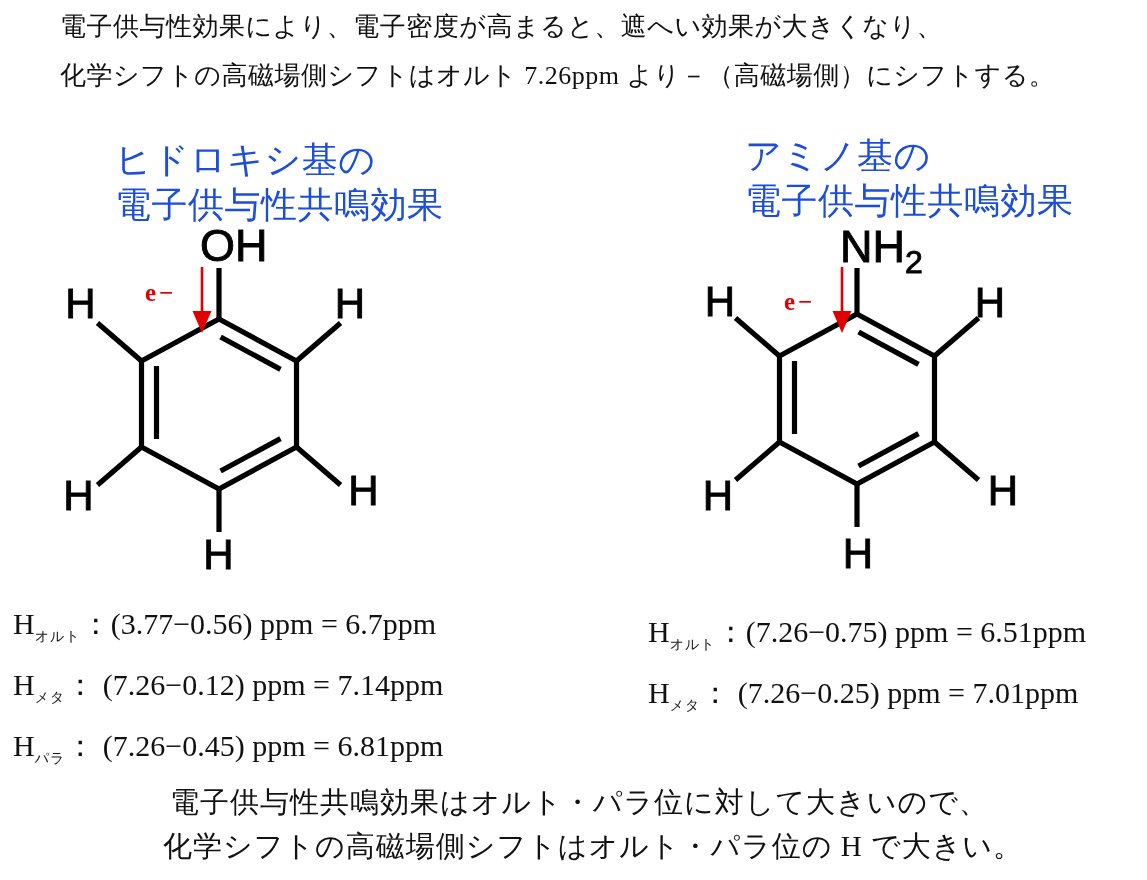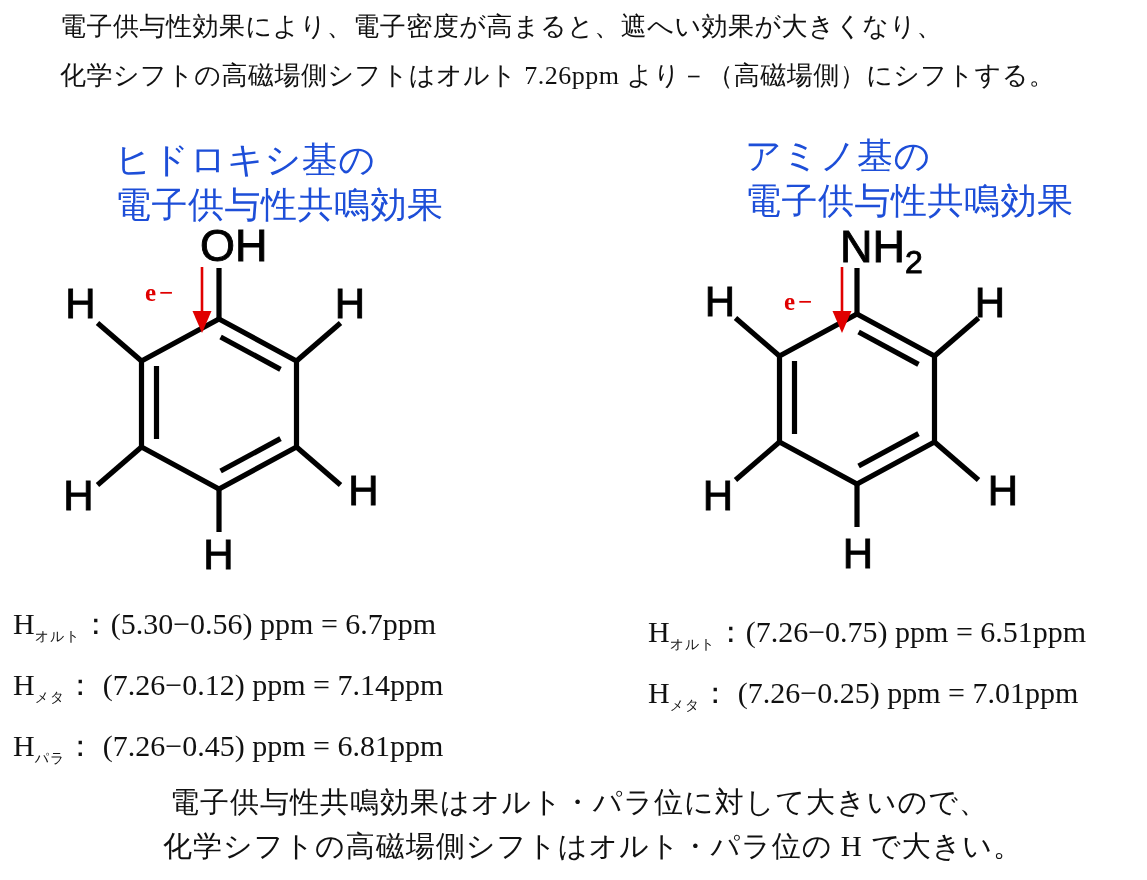--- a/index.html
+++ b/index.html
@@ -102,21 +102,21 @@
   <text x="188" y="348" font-size="42" text-anchor="middle">H</text>
 
   <text class="eminus" x="114" y="90" font-size="25">e−</text>
   <g>
     <line class="red" x1="172" y1="47" x2="172" y2="94"></line>
     <path d="M172 113 L162.5 91 L181.5 91 Z" fill="#e00000"></path>
   </g>
 </svg>
 
 <div class="abs shift-list" style="left:13px; top:600px;">
-  <div class="shift-line"><span class="atom">H</span><span class="pos">オルト</span><span>：(5.30−0.56) ppm = 6.7ppm</span></div>
+  <div class="shift-line"><span class="atom">H</span><span class="pos">オルト</span><span>：(3.77−0.56) ppm = 6.7ppm</span></div>
   <div class="shift-line"><span class="atom">H</span><span class="pos">メタ</span><span>： (7.26−0.12) ppm = 7.14ppm</span></div>
   <div class="shift-line"><span class="atom">H</span><span class="pos">パラ</span><span>： (7.26−0.45) ppm = 6.81ppm</span></div>
 </div>
 
 <div class="abs shift-list" style="left:648px; top:608px;">
   <div class="shift-line"><span class="atom">H</span><span class="pos">オルト</span><span>：(7.26−0.75) ppm = 6.51ppm</span></div>
   <div class="shift-line"><span class="atom">H</span><span class="pos">メタ</span><span>： (7.26−0.25) ppm = 7.01ppm</span></div>
 </div>
 
 <div class="abs conclusion-line jp-line" style="left:170px; top:783px;">電子供与性共鳴効果はオルト・パラ位に対して大きいので、</div>

